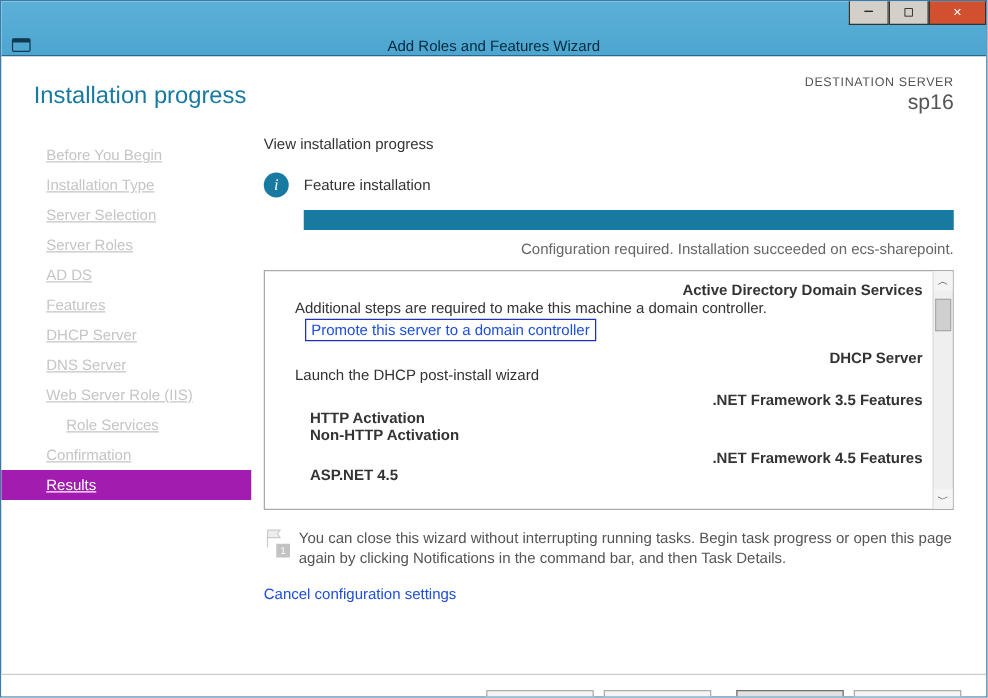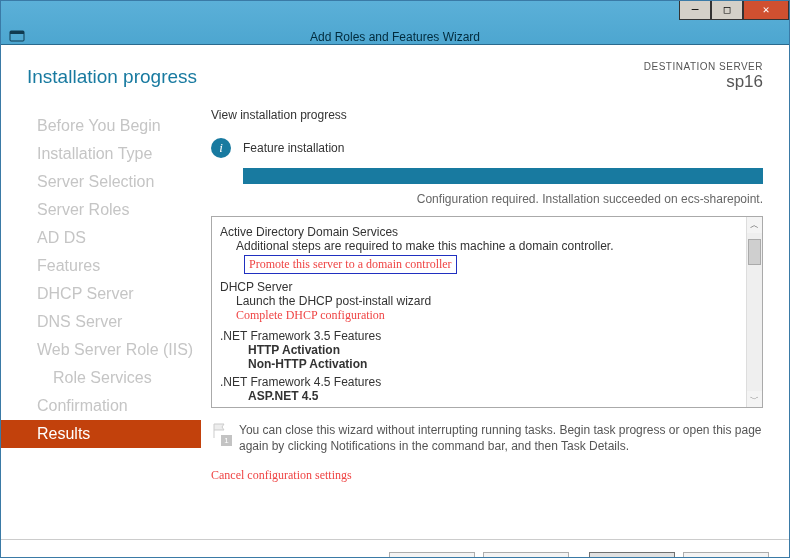--- a/index.html
+++ b/index.html
@@ -19,43 +19,43 @@
   .header h1 { color:#187aa0; font-weight:200; font-size:19px; }
   .dest { text-align:right; color:#666; font-size:10px; }
   .dest .line1 { letter-spacing:0.5px; color:#555;}
   .dest .line2 { font-size:17px; color:#555; }
 
   
   .body { display:flex; height:437px; }
 
   
   .sidebar { width:200px; padding-top:10px; }
-  .step { padding:5px 0 5px 36px; font-size:16px; color:#c5c5c5; white-space:nowrap; }
+  .step { padding:5px 0 5px 36px; font-size:12px; color:#c5c5c5; white-space:nowrap;text-decoration:underline; }
   .step.sub { padding-left:52px; }
-  .step.active { background:#c2410c; color:#fff; padding-left:36px;}
+  .step.active { background:#a21caf; color:#fff; padding-left:36px;}
 
   
   .main { flex:1; padding: 6px 26px 0 10px; font-size:12px; color:#333; }
   .view-label { margin-bottom:16px; color:#333; }
   .status-row { display:flex; align-items:center; gap:12px; margin-bottom:10px;}
   .info-icon { width:20px; height:20px; border-radius:50%; background:#187aa0; color:#fff; display:flex; align-items:center; justify-content:center; font-family:Georgia,serif; font-style:italic; font-size:13px;}
   .progress-track { height:16px; background:#187aa0; margin:4px 0 8px 0;}
   .status-msg { color:#666; margin-bottom:10px;text-align:right;}
 
   .results-box { border:1px solid #aaa; height:192px; position:relative; background:#fff;}
   .results-scroll { position:absolute; top:0; bottom:0; right:16px; left:0; padding:6px 8px; overflow:hidden;}
   .scrollbar { position:absolute; top:0; right:0; bottom:0; width:16px; background:#efefef; border-left:1px solid #ddd;}
   .sb-btn { height:16px; background:#f4f4f4; display:flex; align-items:center; justify-content:center; font-size:9px; color:#555;}
   .sb-thumb { position:absolute; top:22px; left:1px; right:1px; height:26px; background:#cfcfcf; border:1px solid #aaa;}
   .sb-btn.bottom { position:absolute; bottom:0; left:0; right:0;}
 
-  .grp-title { font-weight:normal; margin-top:2px;}
+  .grp-title { font-weight:bold; margin-top:2px;text-align:right;}
   .grp-line { padding-left:16px; }
   .sub-line { padding-left:28px; }
-  .link { color:#ef4444; cursor:pointer; display:inline-block;font-family:Liberation Serif, serif;}
+  .link { color:#1d4ed8; cursor:pointer; display:inline-block;}
   .boxed-link { border:1.5px solid #2030c0; padding:1px 4px; margin-left:24px; margin-top:2px; margin-bottom:4px;}
 
   .footer-note { display:flex; gap:10px; margin-top:14px; }
   .flag-icon { width:18px; height:22px; position:relative; opacity:0.5;}
   .flag-icon svg{display:block;}
   .flag-badge { position:absolute; bottom:-2px; right:-3px; width:11px; height:11px; background:#888; color:#fff; font-size:8px; display:flex; align-items:center; justify-content:center;}
   .footer-note .txt { color:#555; line-height:1.35; }
 
   .export-link { margin-top:14px; display:inline-block;}
 
@@ -120,21 +120,20 @@
     </div>
 
     <div class="results-box">
       <div class="results-scroll">
         <div class="grp-title">Active Directory Domain Services</div>
         <div class="grp-line">Additional steps are required to make this machine a domain controller.</div>
         <span class="link boxed-link">Promote this server to a domain controller</span>
 
         <div class="grp-title">DHCP Server</div>
         <div class="grp-line">Launch the DHCP post-install wizard</div>
-        <div class="grp-line"><span class="link">Complete DHCP configuration</span></div>
 
         <div class="grp-title" style="margin-top:6px">.NET Framework 3.5 Features</div>
         <div class="sub-line" style="font-weight:bold">HTTP Activation</div>
         <div class="sub-line" style="font-weight:bold">Non-HTTP Activation</div>
 
         <div class="grp-title" style="margin-top:4px">.NET Framework 4.5 Features</div>
         <div class="sub-line" style="font-weight:bold">ASP.NET 4.5</div>
       </div>
       <div class="scrollbar">
         <div class="sb-btn">︿</div>

